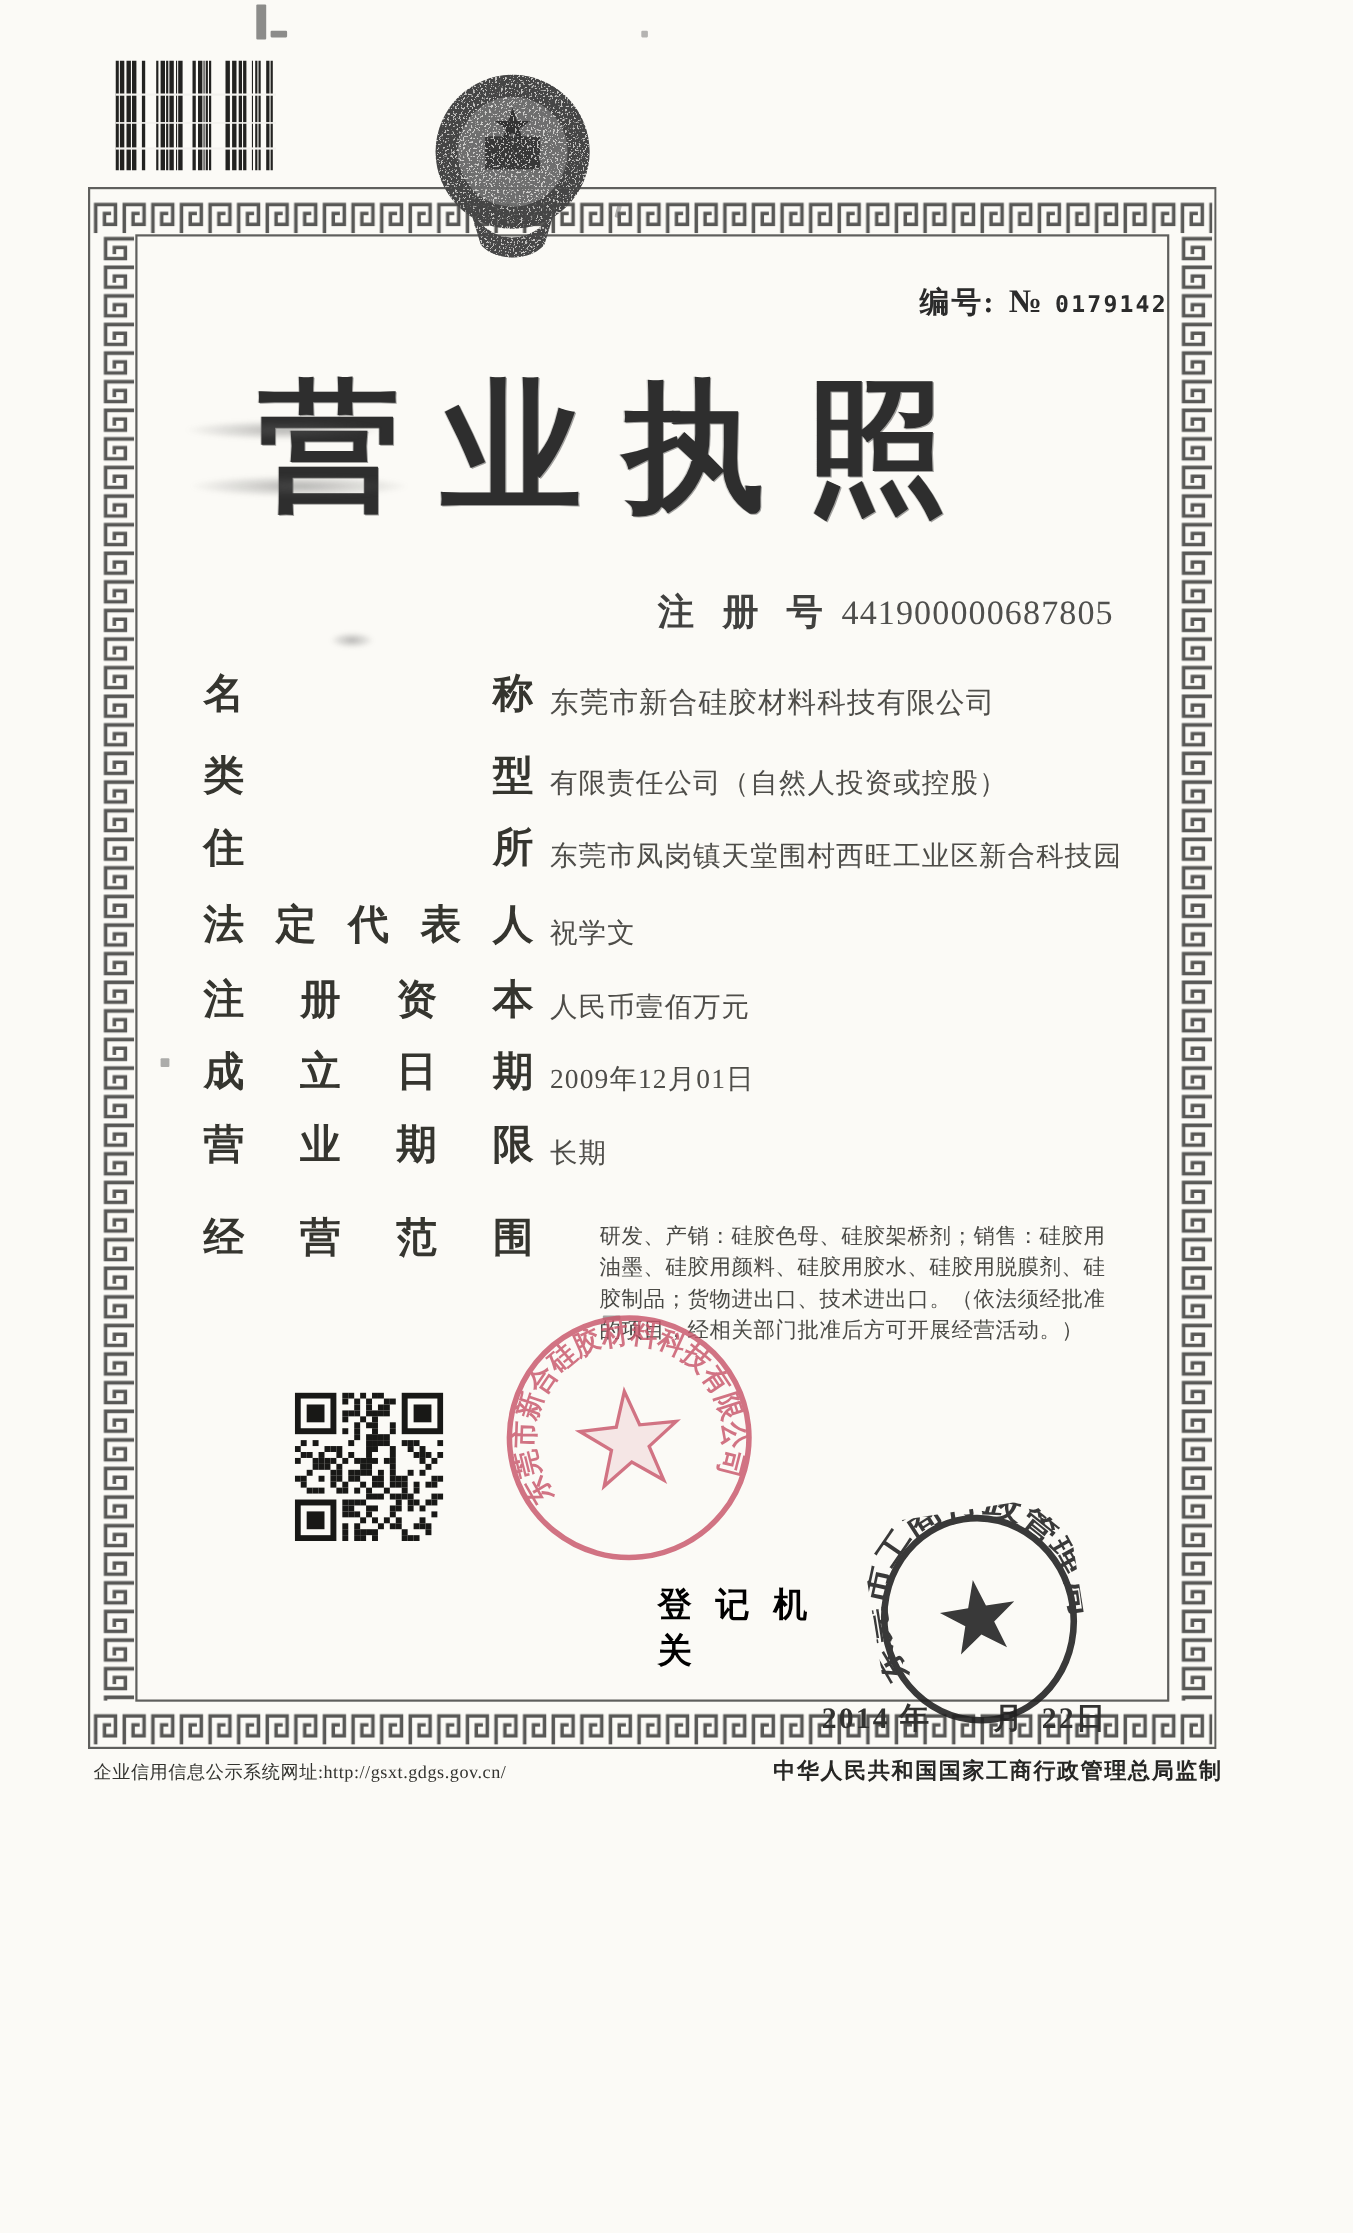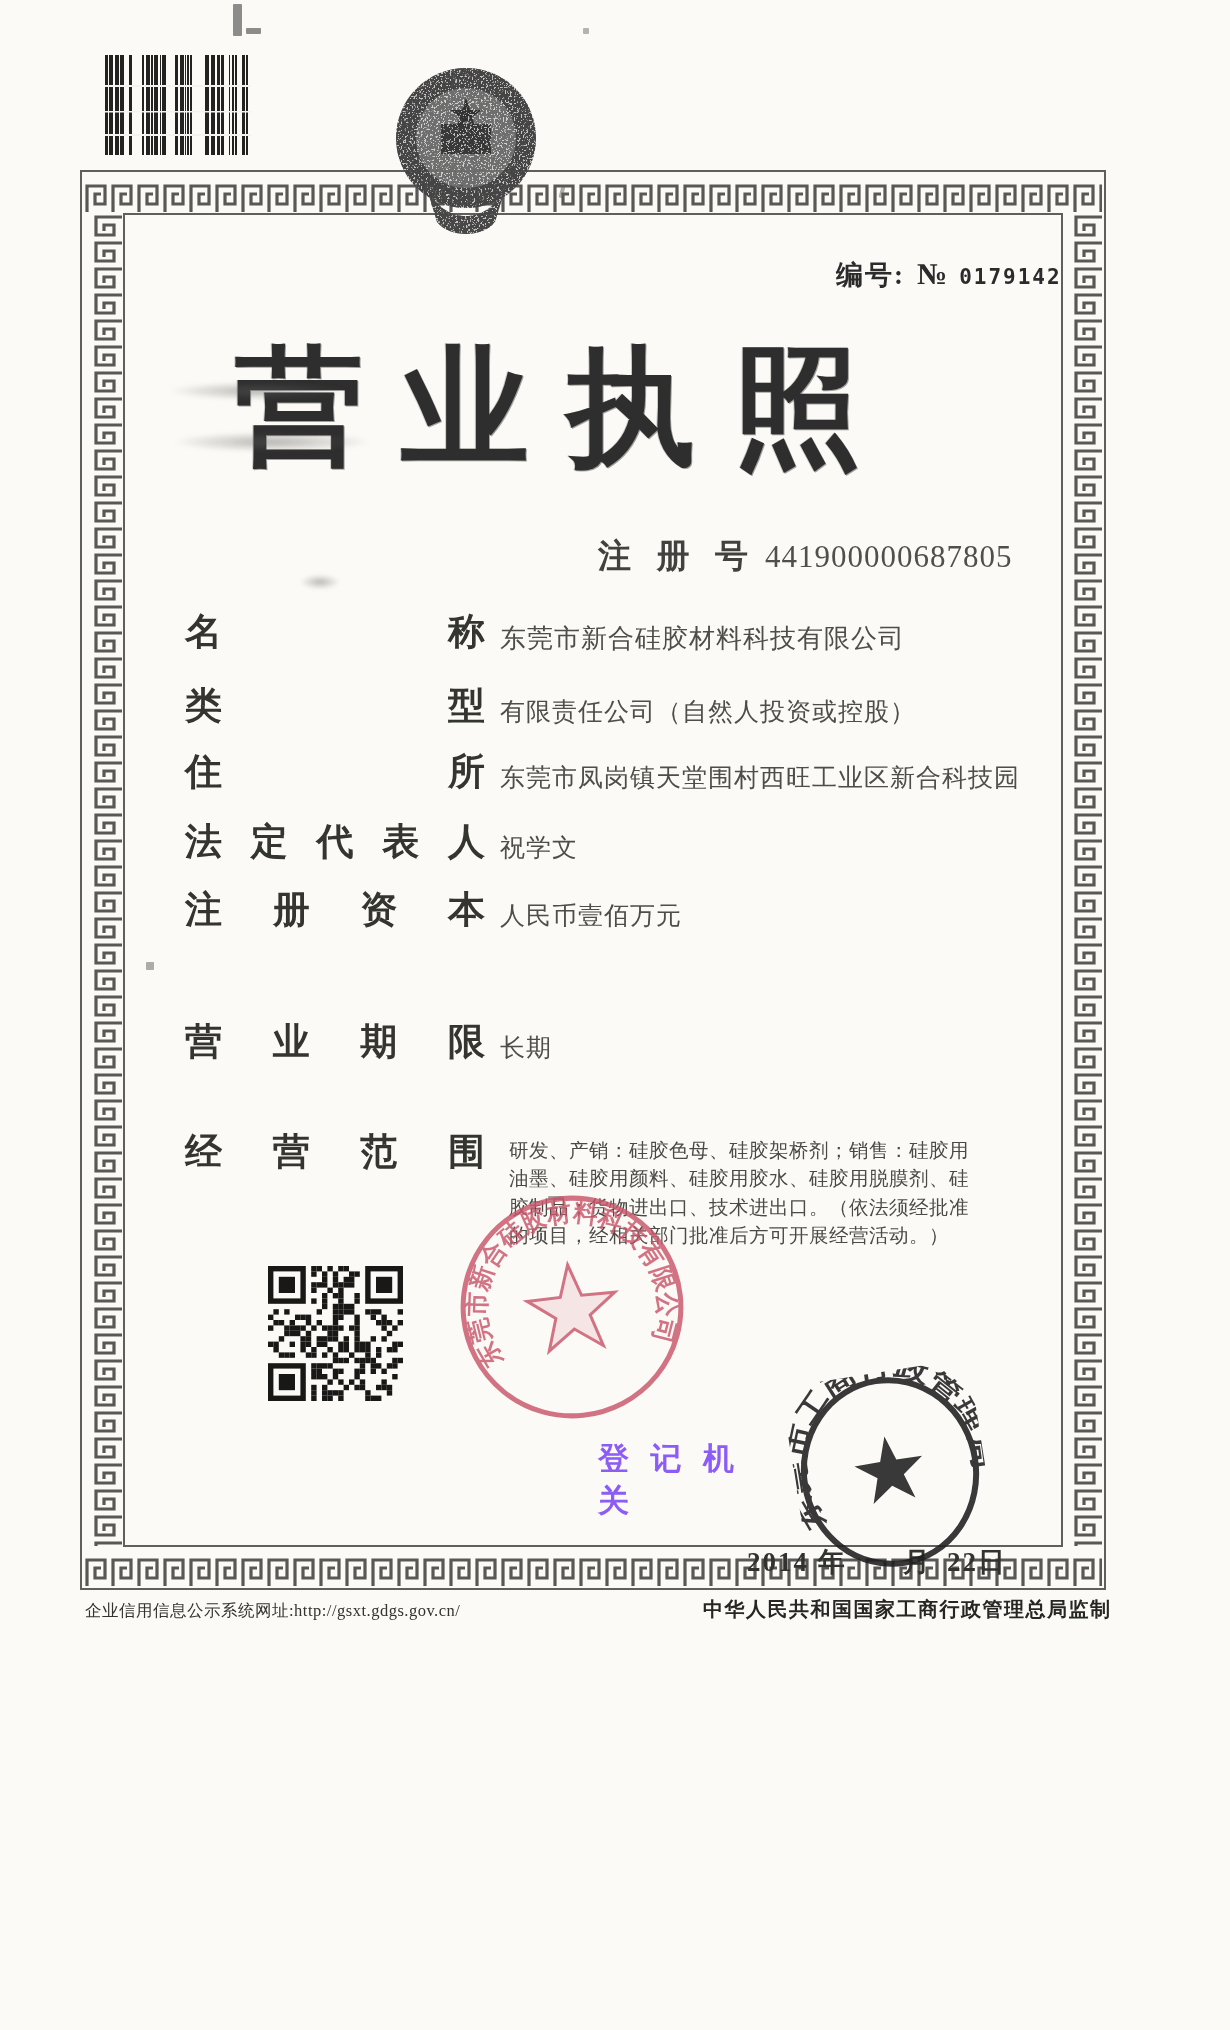--- a/index.html
+++ b/index.html
@@ -22,21 +22,21 @@
   .regval{font-size:31px;color:#4f4f4d;letter-spacing:1px;}
   
   .row{position:absolute;left:185px;display:flex;align-items:flex-start;}
   .flabel{display:inline-block;width:300px;flex:none;font-size:37px;font-weight:bold;color:#35352f;
           text-align:justify;text-align-last:justify;line-height:1.1;}
   .fval{margin-left:15px;padding-top:9px;font-size:25px;color:#4e4d49;letter-spacing:1px;}
   .fval.big{font-size:26px;}
   .fval.scope{padding-top:5px;width:462px;font-size:19.5px;line-height:1.45;letter-spacing:0.5px;color:#4a4a46;margin-left:24px;}
   
   .registrar{left:598px;top:1438px;}
-  .reg2lab{display:inline-block;width:136px;font-size:31px;font-weight:bold;color:#8b5cf6;
+  .reg2lab{display:inline-block;width:136px;font-size:31px;font-weight:bold;color:#000000;
            text-align:justify;text-align-last:justify;}
   .dpart{position:absolute;font-size:27px;color:#323230;font-weight:bold;letter-spacing:2px;z-index:4;margin-top:36px;}
   
   .redseal{left:452px;top:1182px;z-index:5;opacity:.82;transform:rotate(-6deg);}
   .blackseal{left:795px;top:1372px;z-index:6;opacity:.88;transform:rotate(-9deg);}
   .sealtext{font-size:25px;font-weight:bold;font-family:"Liberation Serif",serif;}
   .sealtext2{font-size:26px;font-weight:bold;font-family:"Liberation Serif",serif;}
   
   .footL{left:85px;top:1600px;font-size:16.5px;color:#33332f;letter-spacing:0.5px;
          font-family:"Liberation Serif","DejaVu Sans Mono",serif;}
@@ -152,25 +152,29 @@
     <span class="fval">东莞市凤岗镇天堂围村西旺工业区新合科技园</span>
   </div>
   <div class="row" style="top:822px;">
     <span class="flabel">法 定 代 表 人</span>
     <span class="fval">祝学文</span>
   </div>
   <div class="row" style="top:890px;">
     <span class="flabel">注 册 资 本</span>
     <span class="fval">人民币壹佰万元</span>
   </div>
+  <div class="row" style="top:955px;">
+    <span class="flabel">成 立 日 期</span>
+    <span class="fval">2009年12月01日</span>
+  </div>
   <div class="row" style="top:1022px;">
     <span class="flabel">营 业 期 限</span>
     <span class="fval">长期</span>
   </div>
-  <div class="row" style="top:1132px;">
+  <div class="row" style="top:1106px;gap:36px;">
     <span class="flabel">经 营 范 围</span>
     <span class="fval scope">研发、产销：硅胶色母、硅胶架桥剂；销售：硅胶用油墨、硅胶用颜料、硅胶用胶水、硅胶用脱膜剂、硅胶制品；货物进出口、技术进出口。（依法须经批准的项目，经相关部门批准后方可开展经营活动。）</span>
   </div>
 
   <svg id="qr" class="abs" style="left:268px;top:1266px;" width="135" height="135">
       <rect x="0" y="48.6" width="5.4" height="5.4" fill="#181816"></rect>
       <rect x="0" y="59.400000000000006" width="5.4" height="5.4" fill="#181816"></rect>
       <rect x="0" y="75.60000000000001" width="5.4" height="5.4" fill="#181816"></rect>
       <rect x="5.4" y="43.2" width="5.4" height="5.4" fill="#181816"></rect>
       <rect x="5.4" y="54" width="5.4" height="5.4" fill="#181816"></rect>

